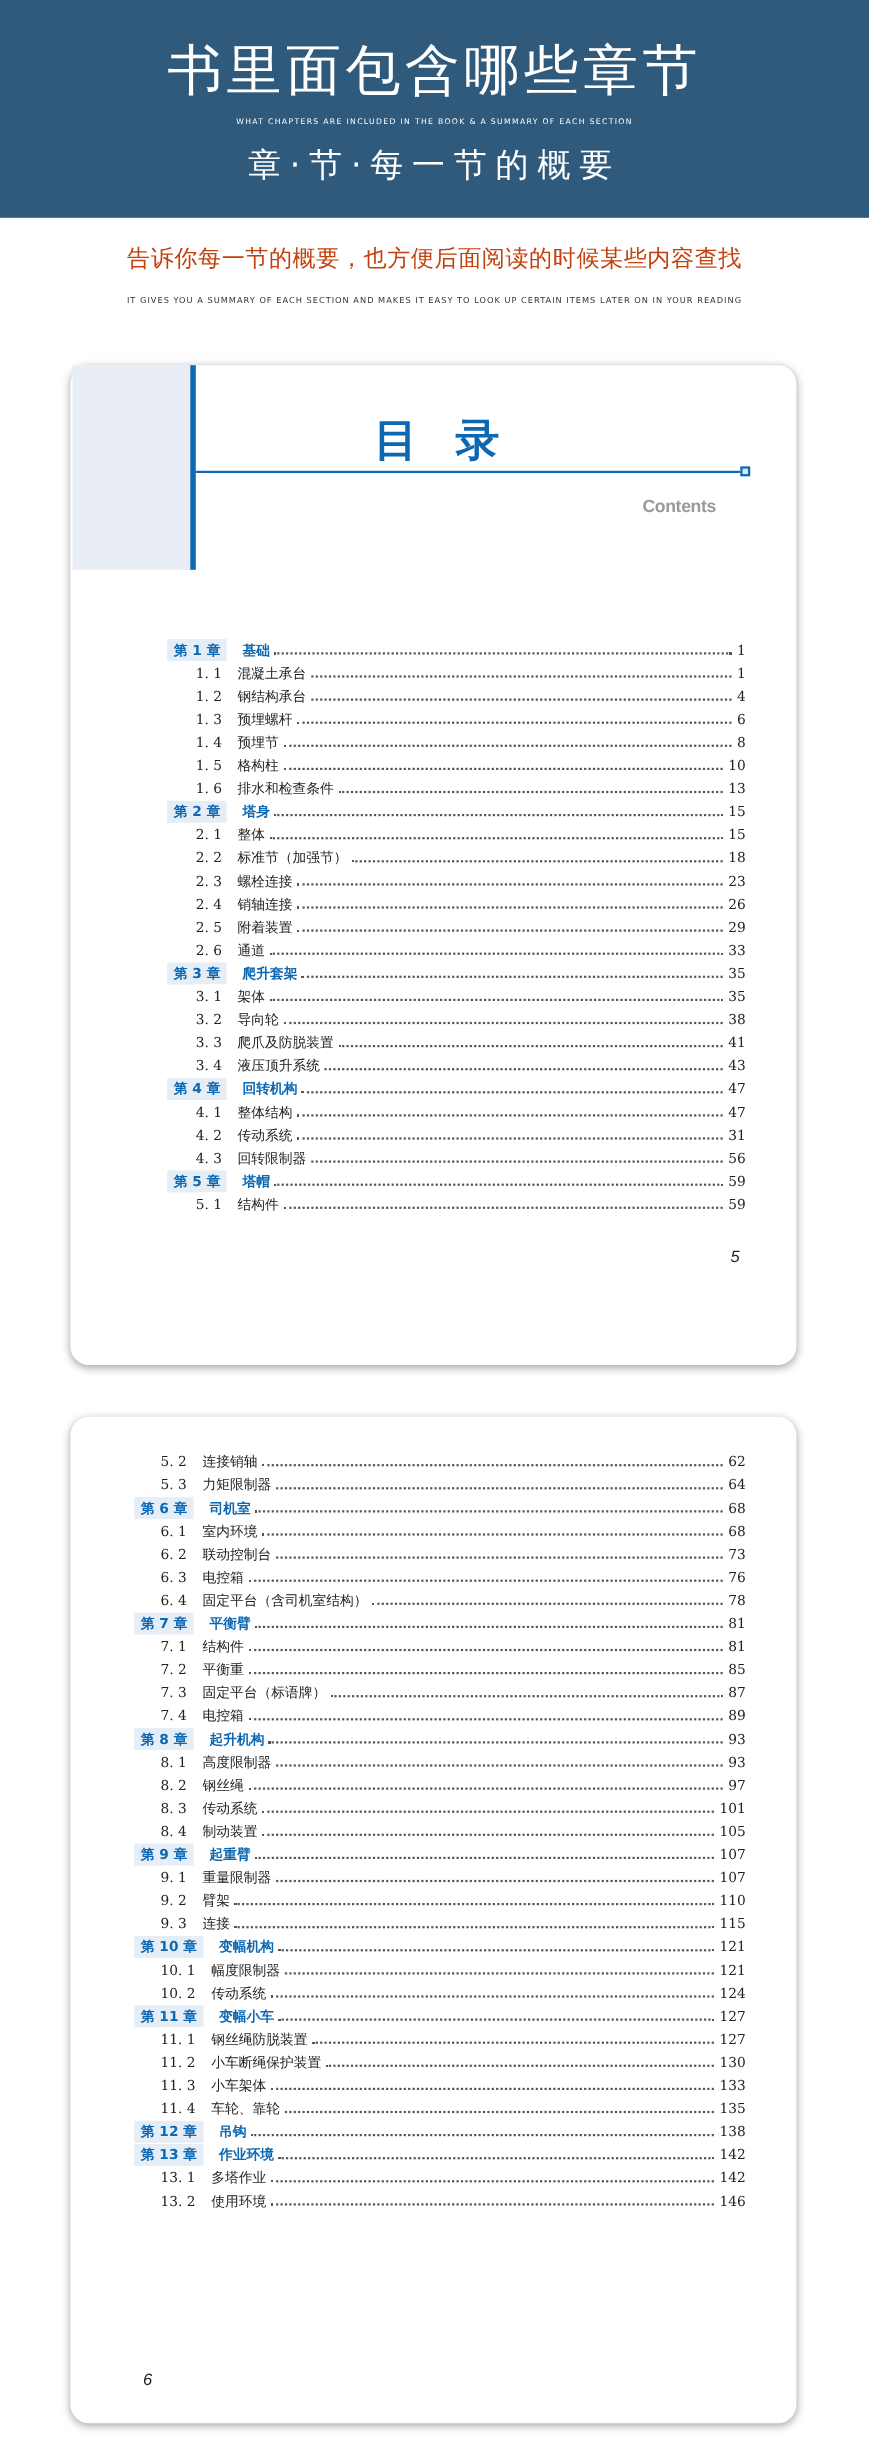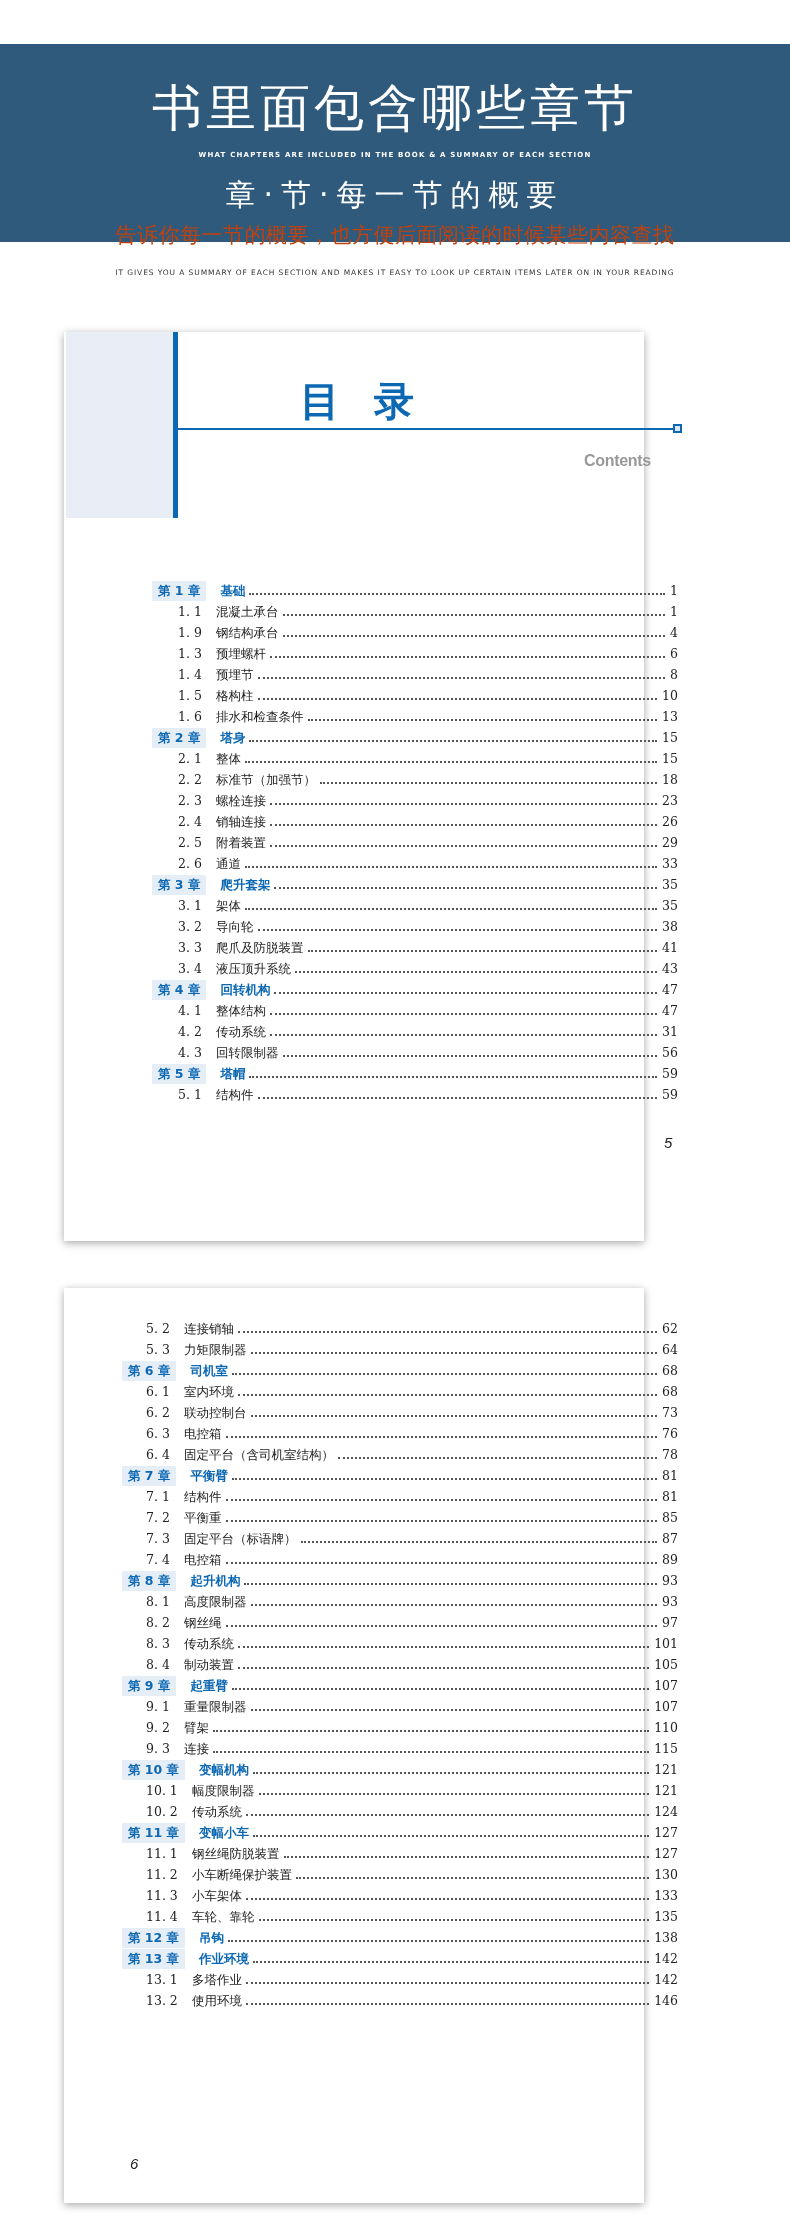--- a/index.html
+++ b/index.html
@@ -1,27 +1,27 @@
 <!DOCTYPE html>
 <html><head>
 <meta charset="utf-8">
 <style>
   * { margin: 0; padding: 0; box-sizing: border-box; }
   html, body { width: 790px; background: #ffffff; }
   body { font-family: "DejaVu Serif", "Liberation Serif", serif; color: #222; position: relative; height: 2239px; overflow: hidden; }
 
-  .banner { position: absolute; left: 0; top: 0; width: 790px; height: 198px; background: #2f5a7b; text-align: center; color: #fff; margin-top: 44px; }
+  .banner { position: absolute; left: 0; top: 0; width: 790px; height: 198px; background: #2f5a7b; text-align: center; color: #fff; }
   .banner .title { position: absolute; left: 0; right: 0; top: 32px; font-family: "DejaVu Serif", serif; font-size: 50px; letter-spacing: 4px; line-height: 64px; }
-  .banner .subtitle-en { position: absolute; left: 0; right: 0; top: 106px; font-family: "DejaVu Sans", sans-serif; font-size: 7px; letter-spacing: 1.2px; line-height: 10px; font-weight: bold; }
+  .banner .subtitle-en { position: absolute; left: 0; right: 0; top: 106px; font-family: "DejaVu Sans", sans-serif; font-size: 7px; letter-spacing: 1.2px; line-height: 10px; }
   .banner .subtitle-cn { position: absolute; left: 0; right: 0; top: 130px; font-family: "DejaVu Sans", sans-serif; font-size: 30px; letter-spacing: 8px; line-height: 42px; }
 
   .intro-cn { position: absolute; left: 0; right: 0; top: 220px; text-align: center; font-family: "DejaVu Sans", sans-serif; font-size: 21px; color: #c2410c; letter-spacing: 0.5px; line-height: 30px; }
   .intro-en { position: absolute; left: 0; right: 0; top: 268px; text-align: center; font-family: "DejaVu Sans", sans-serif; font-size: 7.5px; color: #333; letter-spacing: 0.9px; line-height: 10px; }
 
-  .page { position: absolute; left: 64px; width: 580px; background: #fff; box-shadow: 0 2px 8px rgba(0,0,0,0.35); }
+  .page { position: absolute; left: 64px; width: 660px; background: #fff; box-shadow: 0 2px 8px rgba(0,0,0,0.35); border-radius: 17px; }
   .page1 { top: 332px; height: 909px; }
   .page2 { top: 1288px; height: 915px; padding-left: 13px; }
 
   .p1-sidebox { position: absolute; left: 2px; top: 0; width: 108px; height: 186px; background: #e8edf6; }
   .p1-vline { position: absolute; left: 109px; top: 0; width: 5px; height: 186px; background: #0d68b3; }
   .p1-hline { position: absolute; left: 114px; top: 96px; width: 497px; height: 2px; background: #0d68b3; }
   .p1-hline-end { position: absolute; left: 609px; top: 92px; width: 9px; height: 9px; border: 2px solid #0d68b3; background: #dce7f5; }
   .p1-title { position: absolute; left: 0; right: 0; top: 44px; text-align: center; font-family: "DejaVu Sans", sans-serif; font-weight: bold; font-size: 40px; color: #0d68b3; letter-spacing: 34px; padding-left: 40px; line-height: 50px; }
   .p1-contents { position: absolute; left: 520px; top: 120px; font-family: "Liberation Sans", sans-serif; font-size: 16px; color: #999; font-weight: bold; letter-spacing: -0.3px; }
 
@@ -78,21 +78,21 @@
       <div class="row section">
         <span class="label-wrap">
           <span class="sec-num">1. 1</span>
           <span class="sec-name">混凝土承台</span>
         </span>
         <span class="dots"></span>
         <span class="page-no">1</span>
       </div>
       <div class="row section">
         <span class="label-wrap">
-          <span class="sec-num">1. 9</span>
+          <span class="sec-num">1. 2</span>
           <span class="sec-name">钢结构承台</span>
         </span>
         <span class="dots"></span>
         <span class="page-no">4</span>
       </div>
       <div class="row section">
         <span class="label-wrap">
           <span class="sec-num">1. 3</span>
           <span class="sec-name">预埋螺杆</span>
         </span>

